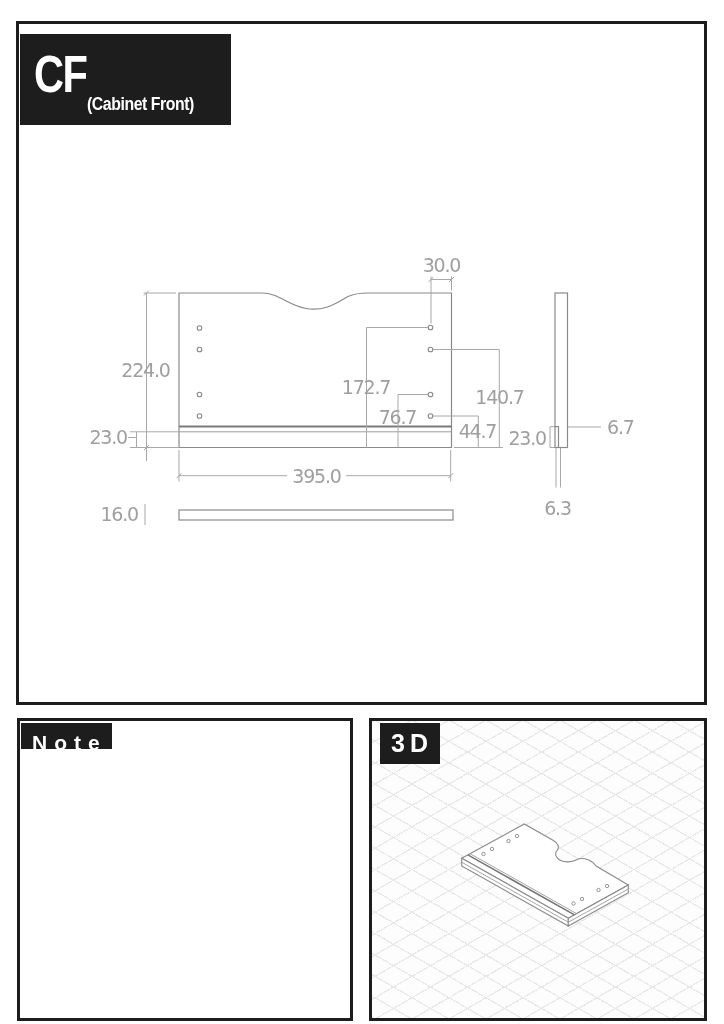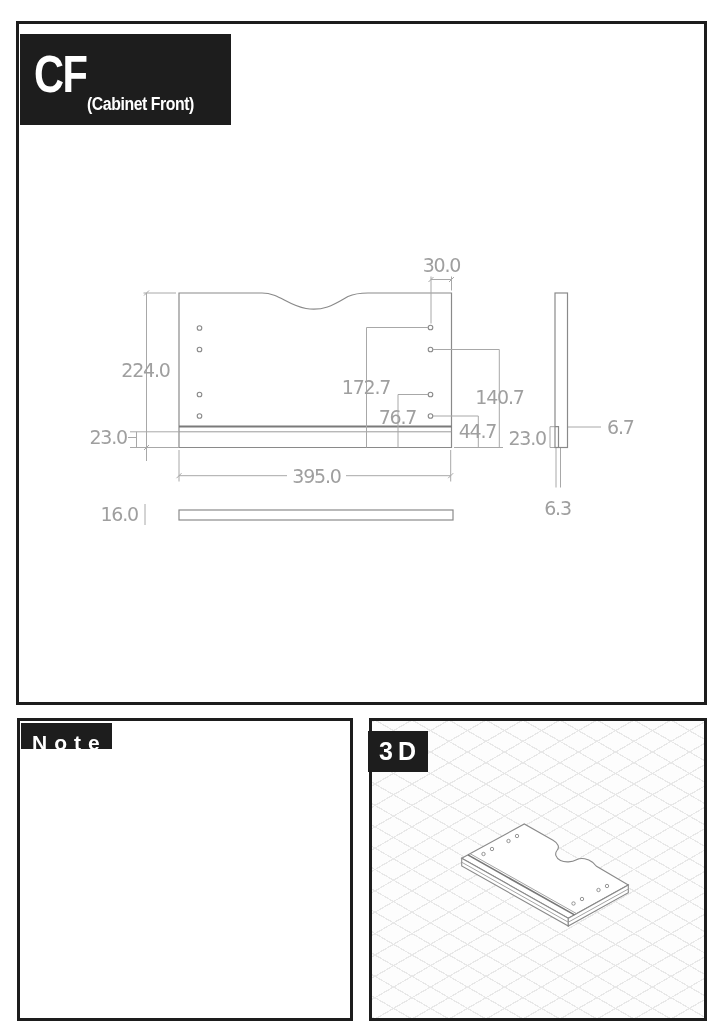--- a/index.html
+++ b/index.html
@@ -14,21 +14,21 @@
       repeating-linear-gradient(150deg, #e8e8e8 0 1.2px, transparent 1.2px 18.5px);
     background-color:#fdfdfd;}
   .blackbox{position:absolute;background:#1d1d1d;color:#ffffff;z-index:5;}
   #cf-box{left:20px;top:18px;width:211px;height:91px;margin-top:16px;}
   #cf-code{position:absolute;left:14px;top:10px;font-size:52px;font-weight:bold;
            transform:scaleX(.80);transform-origin:left top;letter-spacing:-2px;}
   #cf-name{position:absolute;left:67px;top:60px;font-size:18px;font-weight:bold;
            transform:scaleX(.88);transform-origin:left top;letter-spacing:-0.5px;white-space:nowrap;}
   #note-box{left:21px;top:723px;width:91px;height:26px;}
   #note-title{position:absolute;left:11px;top:0;line-height:39px;font-size:21px;font-weight:bold;letter-spacing:7px;}
-  #td-box{left:368px;top:723px;width:60px;height:41px;margin-top:8px;}
+  #td-box{left:380px;top:723px;width:60px;height:41px;}
   #td-title{position:absolute;left:11px;top:0;line-height:41px;font-size:25px;font-weight:bold;letter-spacing:5px;}
   #note-text{position:absolute;left:33px;top:64px;font-size:17px;font-weight:bold;color:#111;
              font-family:"DejaVu Sans","Liberation Sans",sans-serif;letter-spacing:0.5px;}
   svg{position:absolute;left:0;top:0;}
   #cad-svg{z-index:2;}
   #iso-svg{z-index:2;}
   .dimtxt{font-family:"DejaVu Sans",sans-serif;font-size:19px;fill:#9f9f9f;letter-spacing:-1.2px;}
 </style>
 </head>
 <body>

